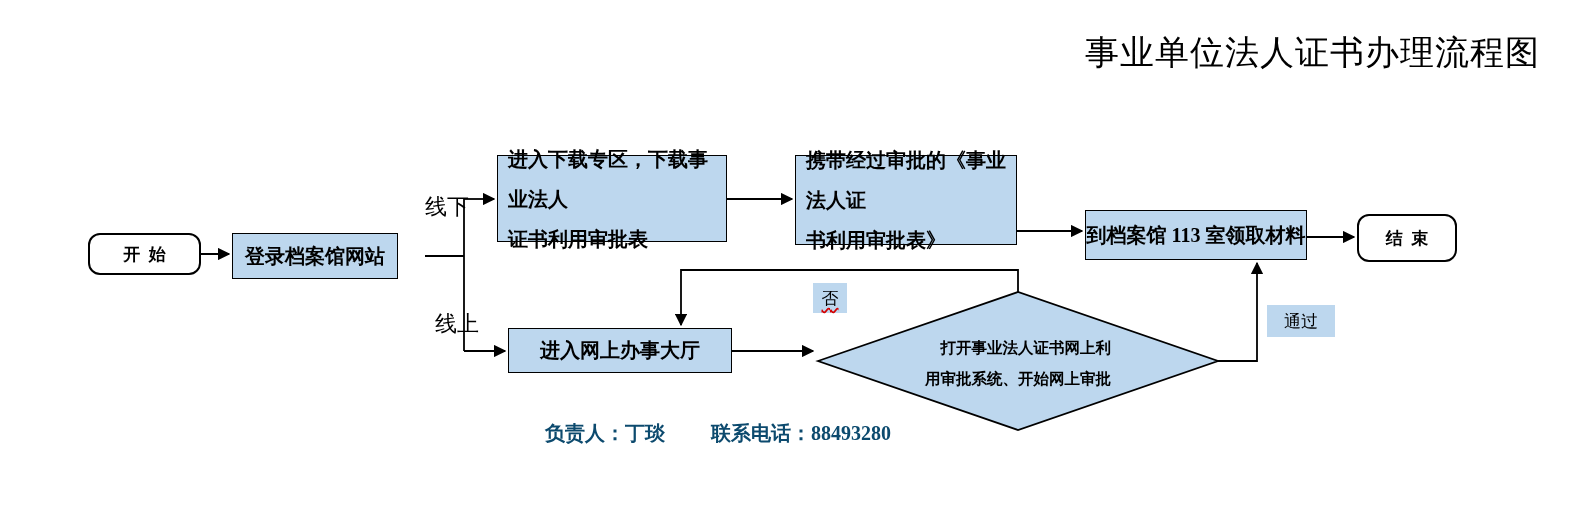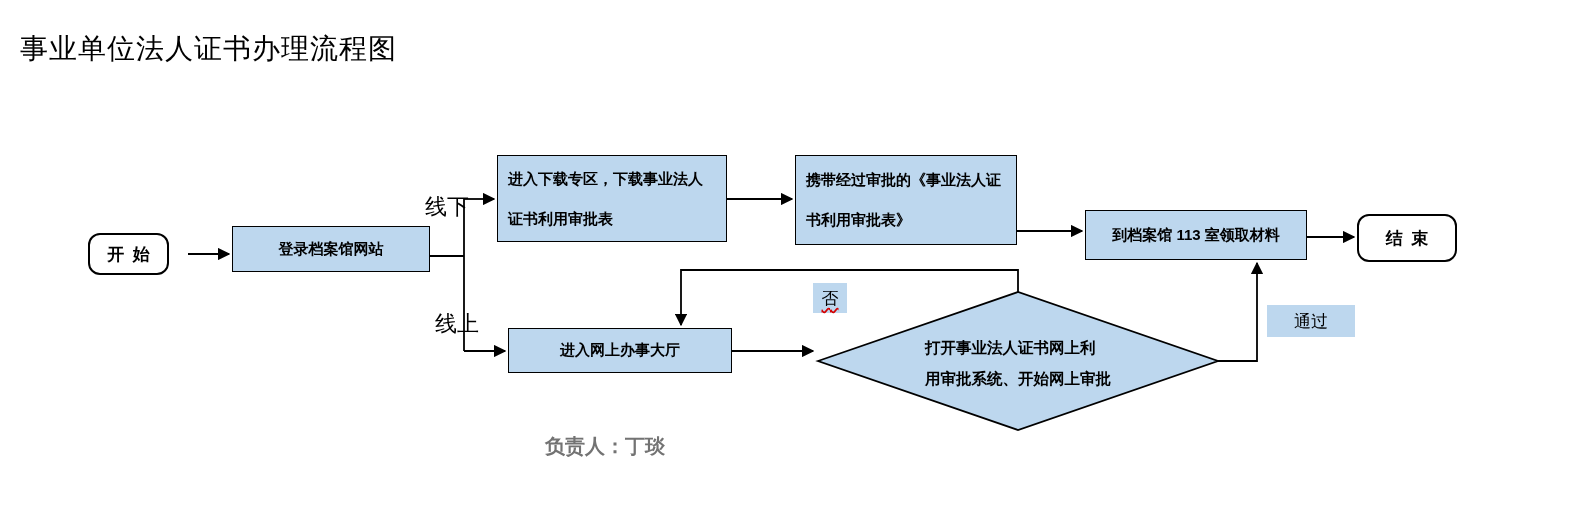--- a/index.html
+++ b/index.html
@@ -6,88 +6,87 @@
   #canvas{
     position:relative;
     width:1592px;height:507px;
     background:#ffffff;
     font-family:"Liberation Serif","DejaVu Serif",serif;
     overflow:hidden;
   }
   .abs{position:absolute;}
   #title{
     left:0;top:30px;width:1540px;
-    text-align:left;
-    font-size:28px;letter-spacing:1px;color:#000;
+    text-align:right;
+    font-size:34px;letter-spacing:1px;color:#000;
     font-weight:400;
-    padding-left:20px;
   }
   .node{
     box-sizing:border-box;
     display:flex;align-items:center;justify-content:center;
     color:#000;
-    font-family:Liberation Sans, sans-serif;
+    font-family:Liberation Serif, serif;
     font-weight:bold;
     white-space:pre-wrap;
     text-align:center;
-    font-size:15px;
+    font-size:20px;
   }
   .terminal{
     background:#ffffff;
     border:2.5px solid #000;
     border-radius:12px;
     font-size:17px;
     font-family:"Liberation Serif","DejaVu Serif",serif;
   }
   .process{
     background:#bdd7ee;
     border:1.8px solid #000;
   }
   .process.lefttext{
     justify-content:flex-start;
     text-align:left;
     padding:4px 10px;
     line-height:40px;
   }
-  #node-start{left:88px;top:233px;width:81px;height:42px;}
-  #node-login{left:232px;top:226px;width:198px;height:46px;}
+  #node-start{left:88px;top:233px;width:113px;height:42px;}
+  #node-login{left:232px;top:233px;width:166px;height:46px;}
   #node-download{left:497px;top:155px;width:230px;height:87px;}
   #node-carry{left:795px;top:155px;width:222px;height:90px;}
   #node-pickup{left:1085px;top:210px;width:222px;height:50px;}
   #node-end{left:1357px;top:214px;width:100px;height:48px;}
   #node-online-hall{left:508px;top:328px;width:224px;height:45px;}
   #diamond-text{
     left:868px;top:330px;width:300px;height:66px;
     display:flex;align-items:center;justify-content:center;
-    text-align:left;white-space:pre-wrap;
+    text-align:right;white-space:pre-wrap;
     font-family:"Liberation Sans","DejaVu Sans",sans-serif;
     font-weight:bold;font-size:15.5px;line-height:31px;color:#000;
   }
   .edge-label{
     font-size:22px;color:#000;
     font-family:"Liberation Serif","DejaVu Serif",serif;
   }
   #label-offline{left:425px;top:192px;}
   #label-online{left:435px;top:309px;}
   .hl{
     background:#bdd7ee;
     display:flex;align-items:center;justify-content:center;
     font-size:17px;color:#000;
   }
   #label-no{
     left:813px;top:283px;width:34px;height:30px;
     text-decoration:underline wavy #d40000;
     text-decoration-skip-ink:none;
     text-underline-offset:4px;
   }
-  #label-pass{left:1267px;top:305px;width:88px;height:32px;}
+  #label-pass{left:1267px;top:305px;width:68px;height:32px;}
   #footer{
-    left:545px;top:433px;
+    left:545px;top:420px;
     display:flex;gap:46px;
-    font-size:20px;font-weight:bold;color:#737373;
+    font-size:20px;font-weight:bold;color:#0c4a6e;
   }
   #wires{left:0;top:0;}
 </style>
 </head>
 <body>
 
 <div id="canvas">
 
   <div class="abs" id="title">事业单位法人证书办理流程图</div>
 
@@ -146,15 +145,16 @@
   <div class="abs edge-label" id="label-offline">线下</div>
 
   <div class="abs edge-label" id="label-online">线上</div>
 
   <div class="abs hl" id="label-no">否</div>
 
   <div class="abs hl" id="label-pass">通过</div>
 
   <div class="abs" id="footer">
     <span>负责人：丁琰</span>
+    <span>联系电话：88493280</span>
   </div>
 
 </div>
 
 </body></html>

